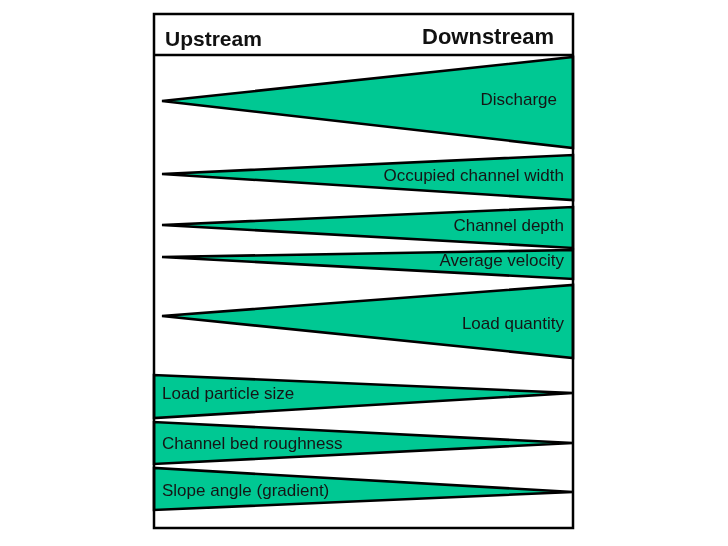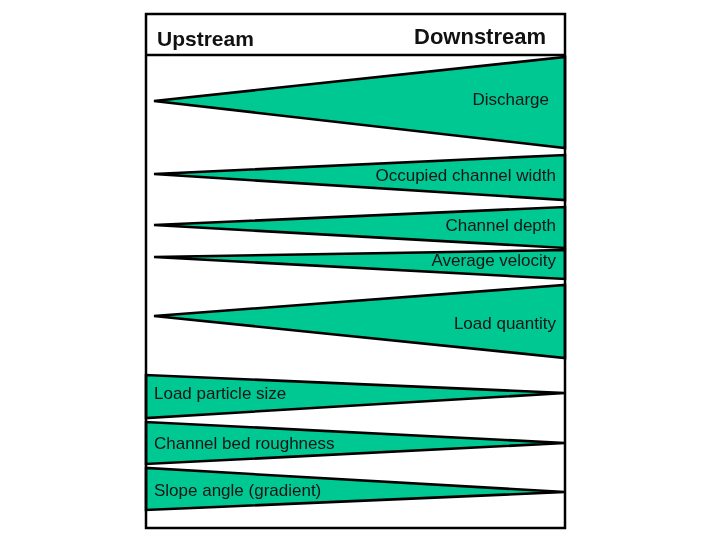--- a/index.html
+++ b/index.html
@@ -11,21 +11,21 @@
   body {
     width: 728px;
     height: 546px;
     font-family: "Liberation Sans", sans-serif;
     overflow: hidden;
     position: relative;
   }
 
   #diagram-root {
     position: absolute;
-    left: 8px;
+    left: 16px;
     top: 0;
     width: 596px;
     height: 546px;
   }
 
   .frame-outline {
     fill: none;
     stroke: #000000;
     stroke-width: 2.5;
   }

